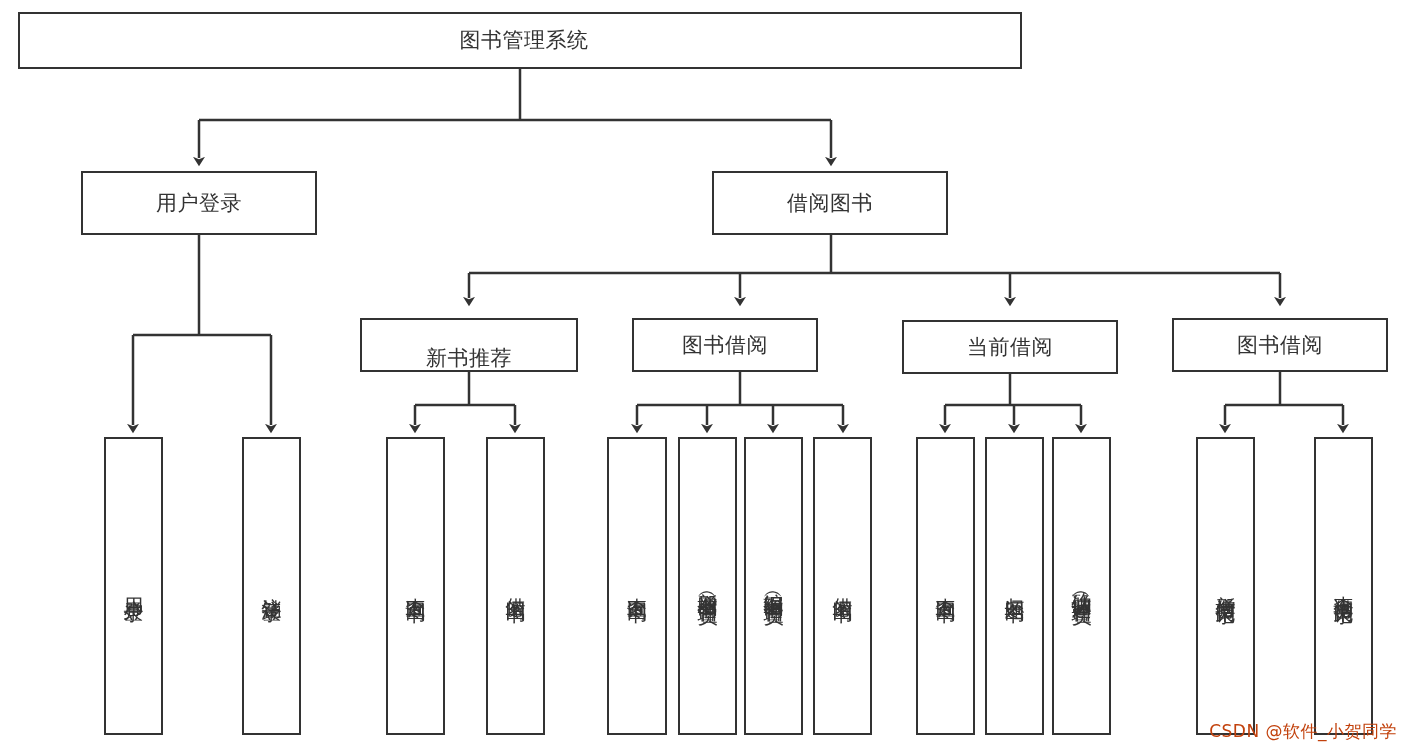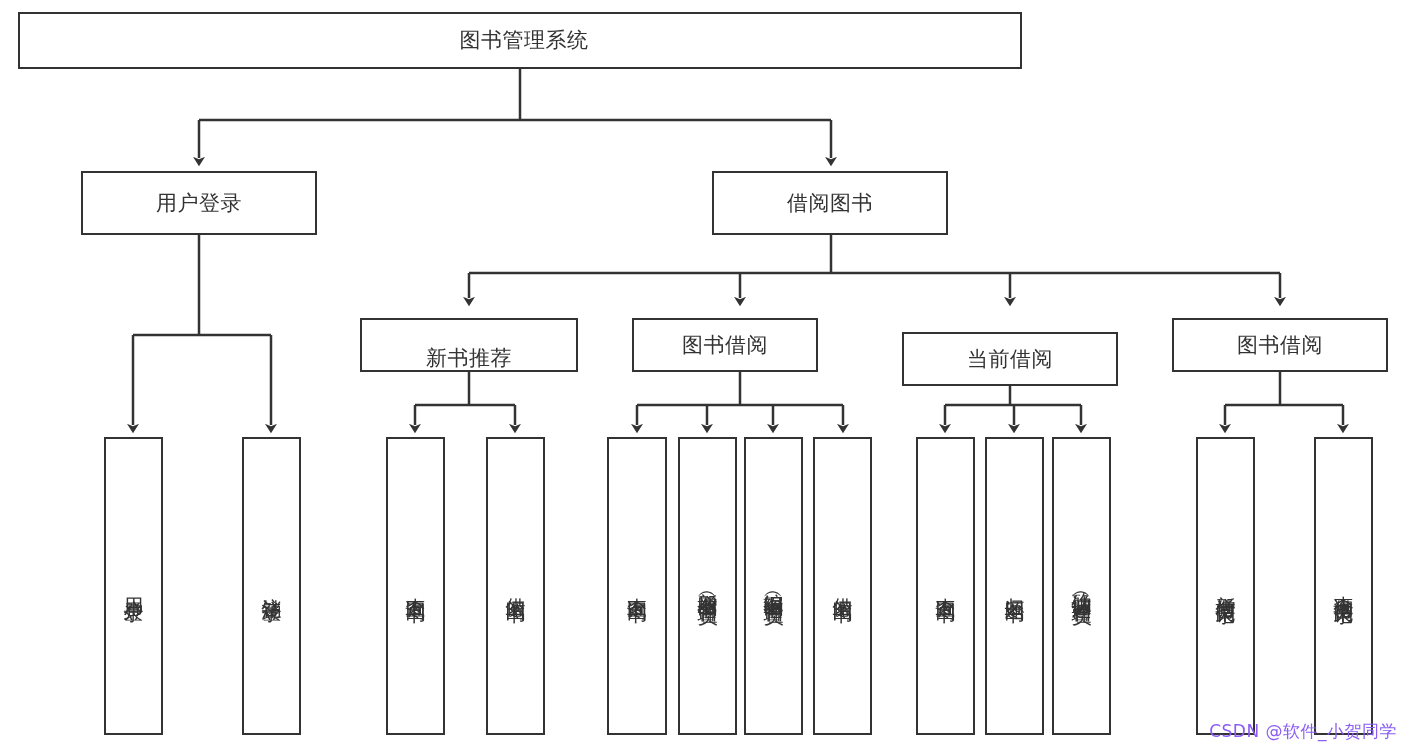--- a/index.html
+++ b/index.html
@@ -55,21 +55,21 @@
     letter-spacing: 2px;
     white-space: normal;
     max-height: 100%;
     text-align: center;
   }
   #watermark {
     position: absolute;
     right: 8px;
     bottom: 4px;
     font-size: 17px;
-    color: #8b5cf6;
+    color: #c2410c;
     letter-spacing: 0.5px;
     z-index: 5;
     white-space: nowrap;
   }
 </style>
 </head>
 <body>
 
 <div id="canvas">
 
@@ -133,21 +133,21 @@
   <div class="node" style="left:712px; top:171px; width:236px; height:64px;">
     <span class="label">借阅图书</span>
   </div>
 
   <div class="node" style="left:360px; top:318px; width:218px; height:54px;align-items:flex-end;">
     <span class="label">新书推荐</span>
   </div>
   <div class="node" style="left:632px; top:318px; width:186px; height:54px;">
     <span class="label">图书借阅</span>
   </div>
-  <div class="node" style="left:902px; top:332px; width:216px; height:54px;">
+  <div class="node" style="left:902px; top:320px; width:216px; height:54px;">
     <span class="label">当前借阅</span>
   </div>
   <div class="node" style="left:1172px; top:318px; width:216px; height:54px;">
     <span class="label">图书借阅</span>
   </div>
 
   <div class="node vert" style="left:104px; top:437px; width:59px; height:298px;">
     <span class="label">用户登录</span>
   </div>
   <div class="node vert" style="left:242px; top:437px; width:59px; height:298px;">

